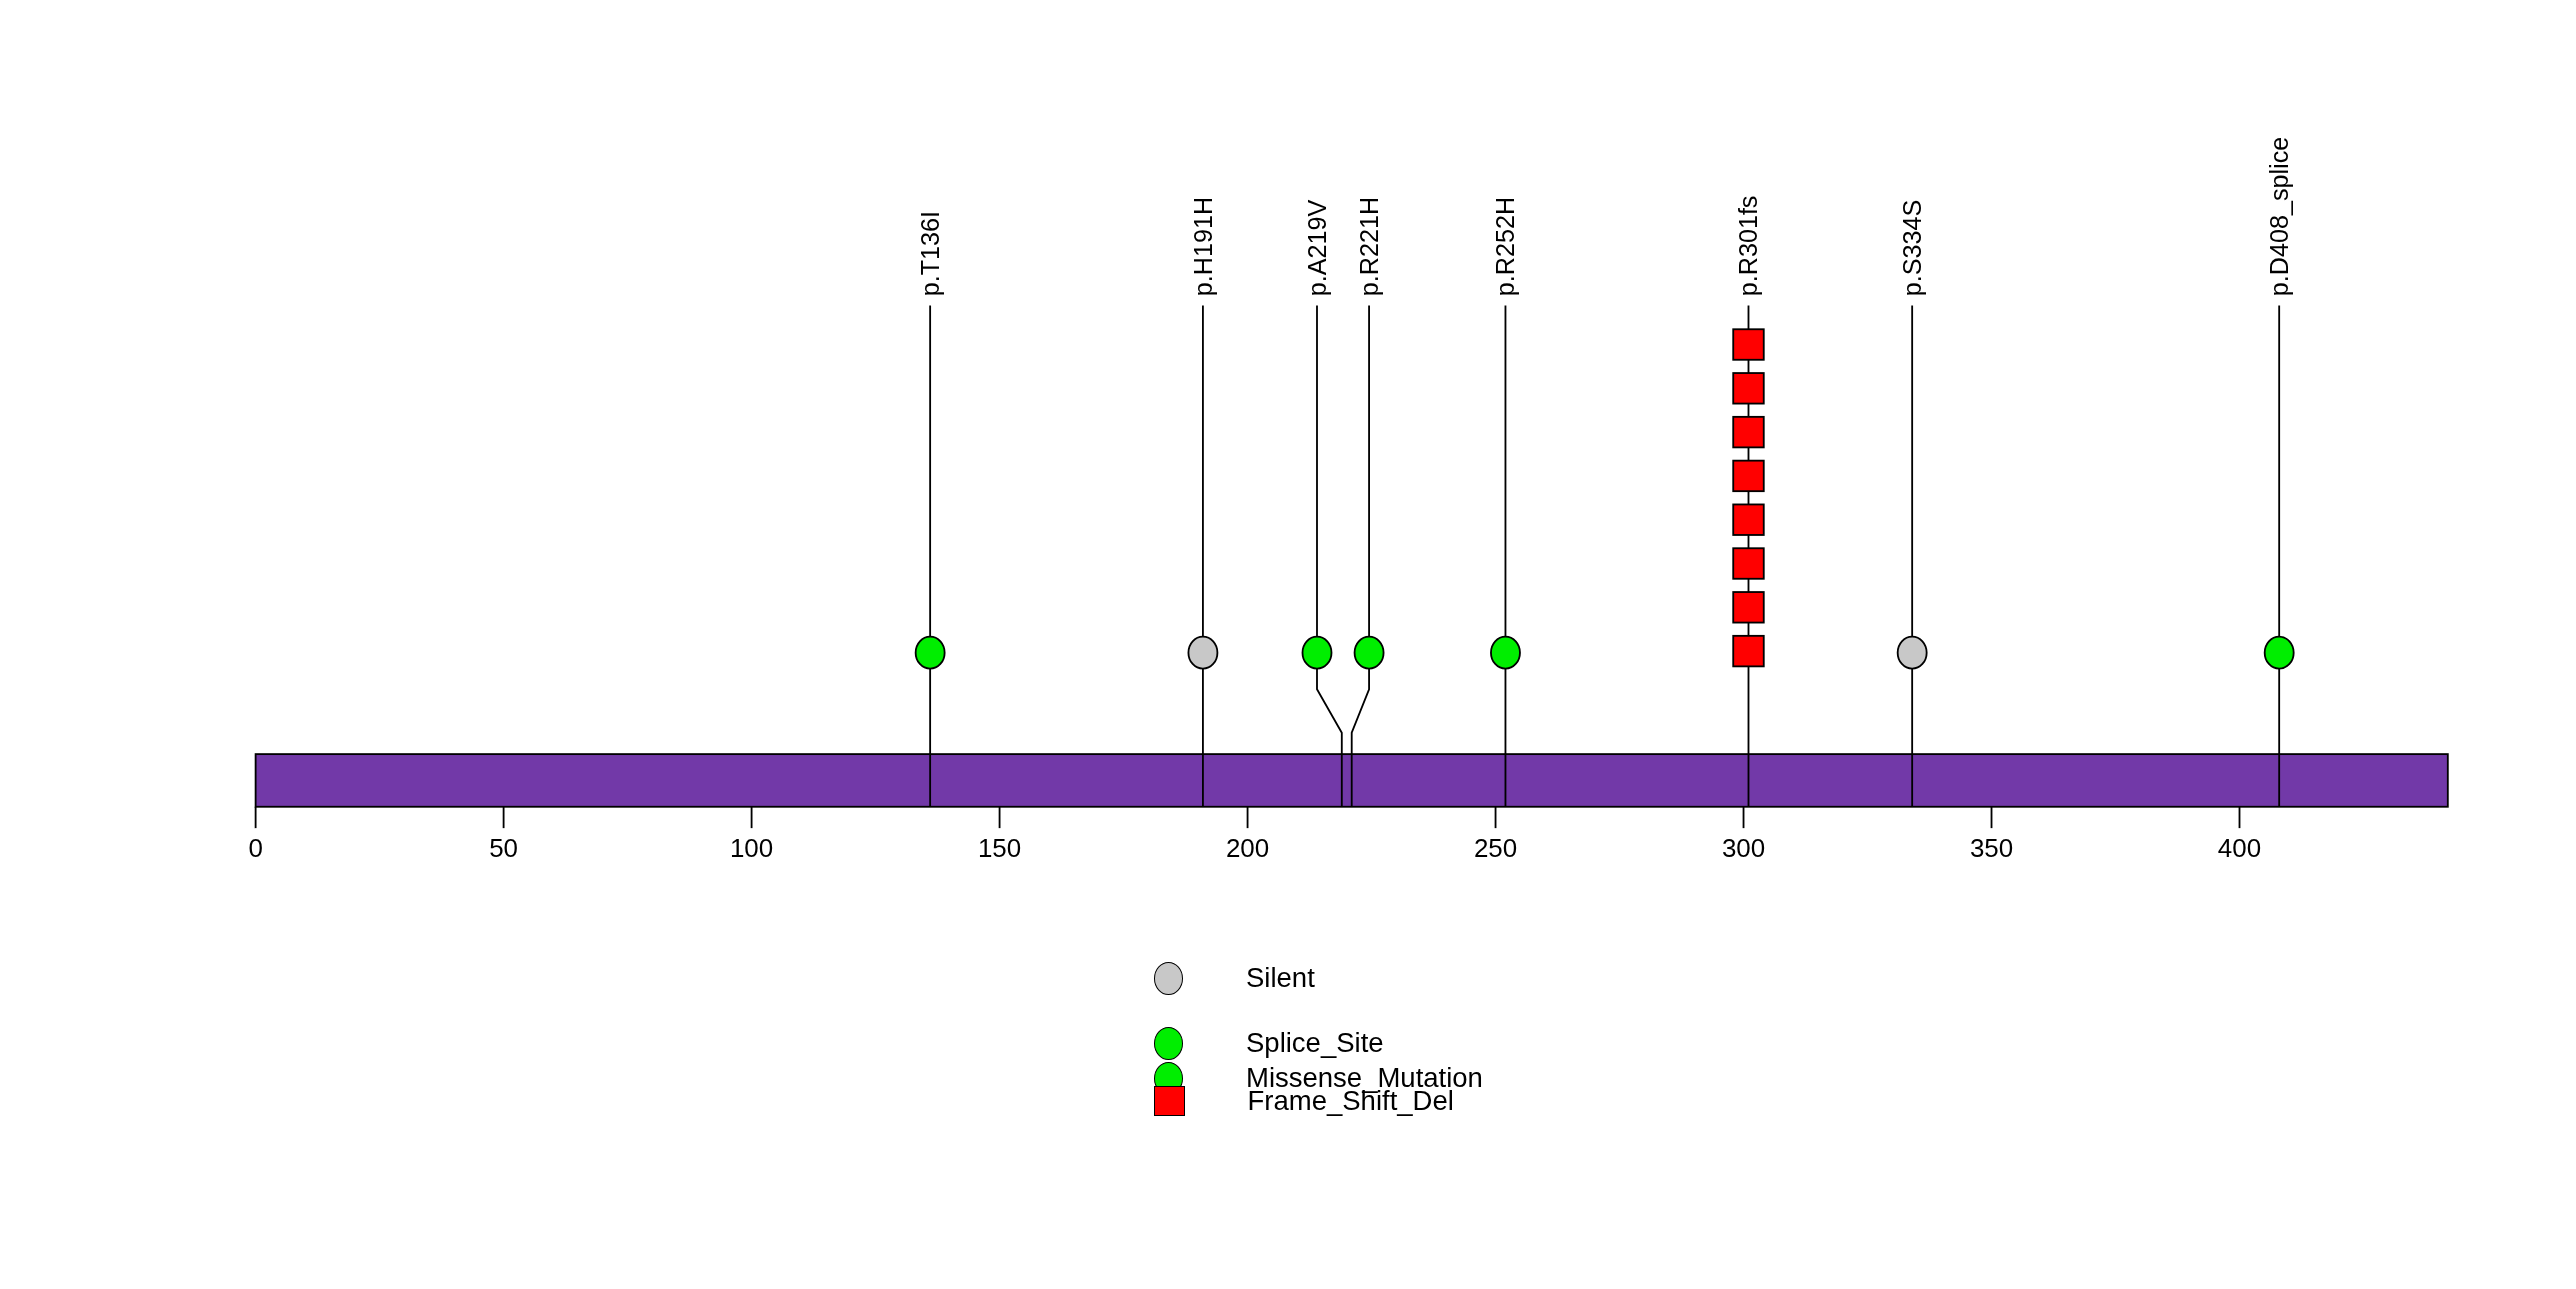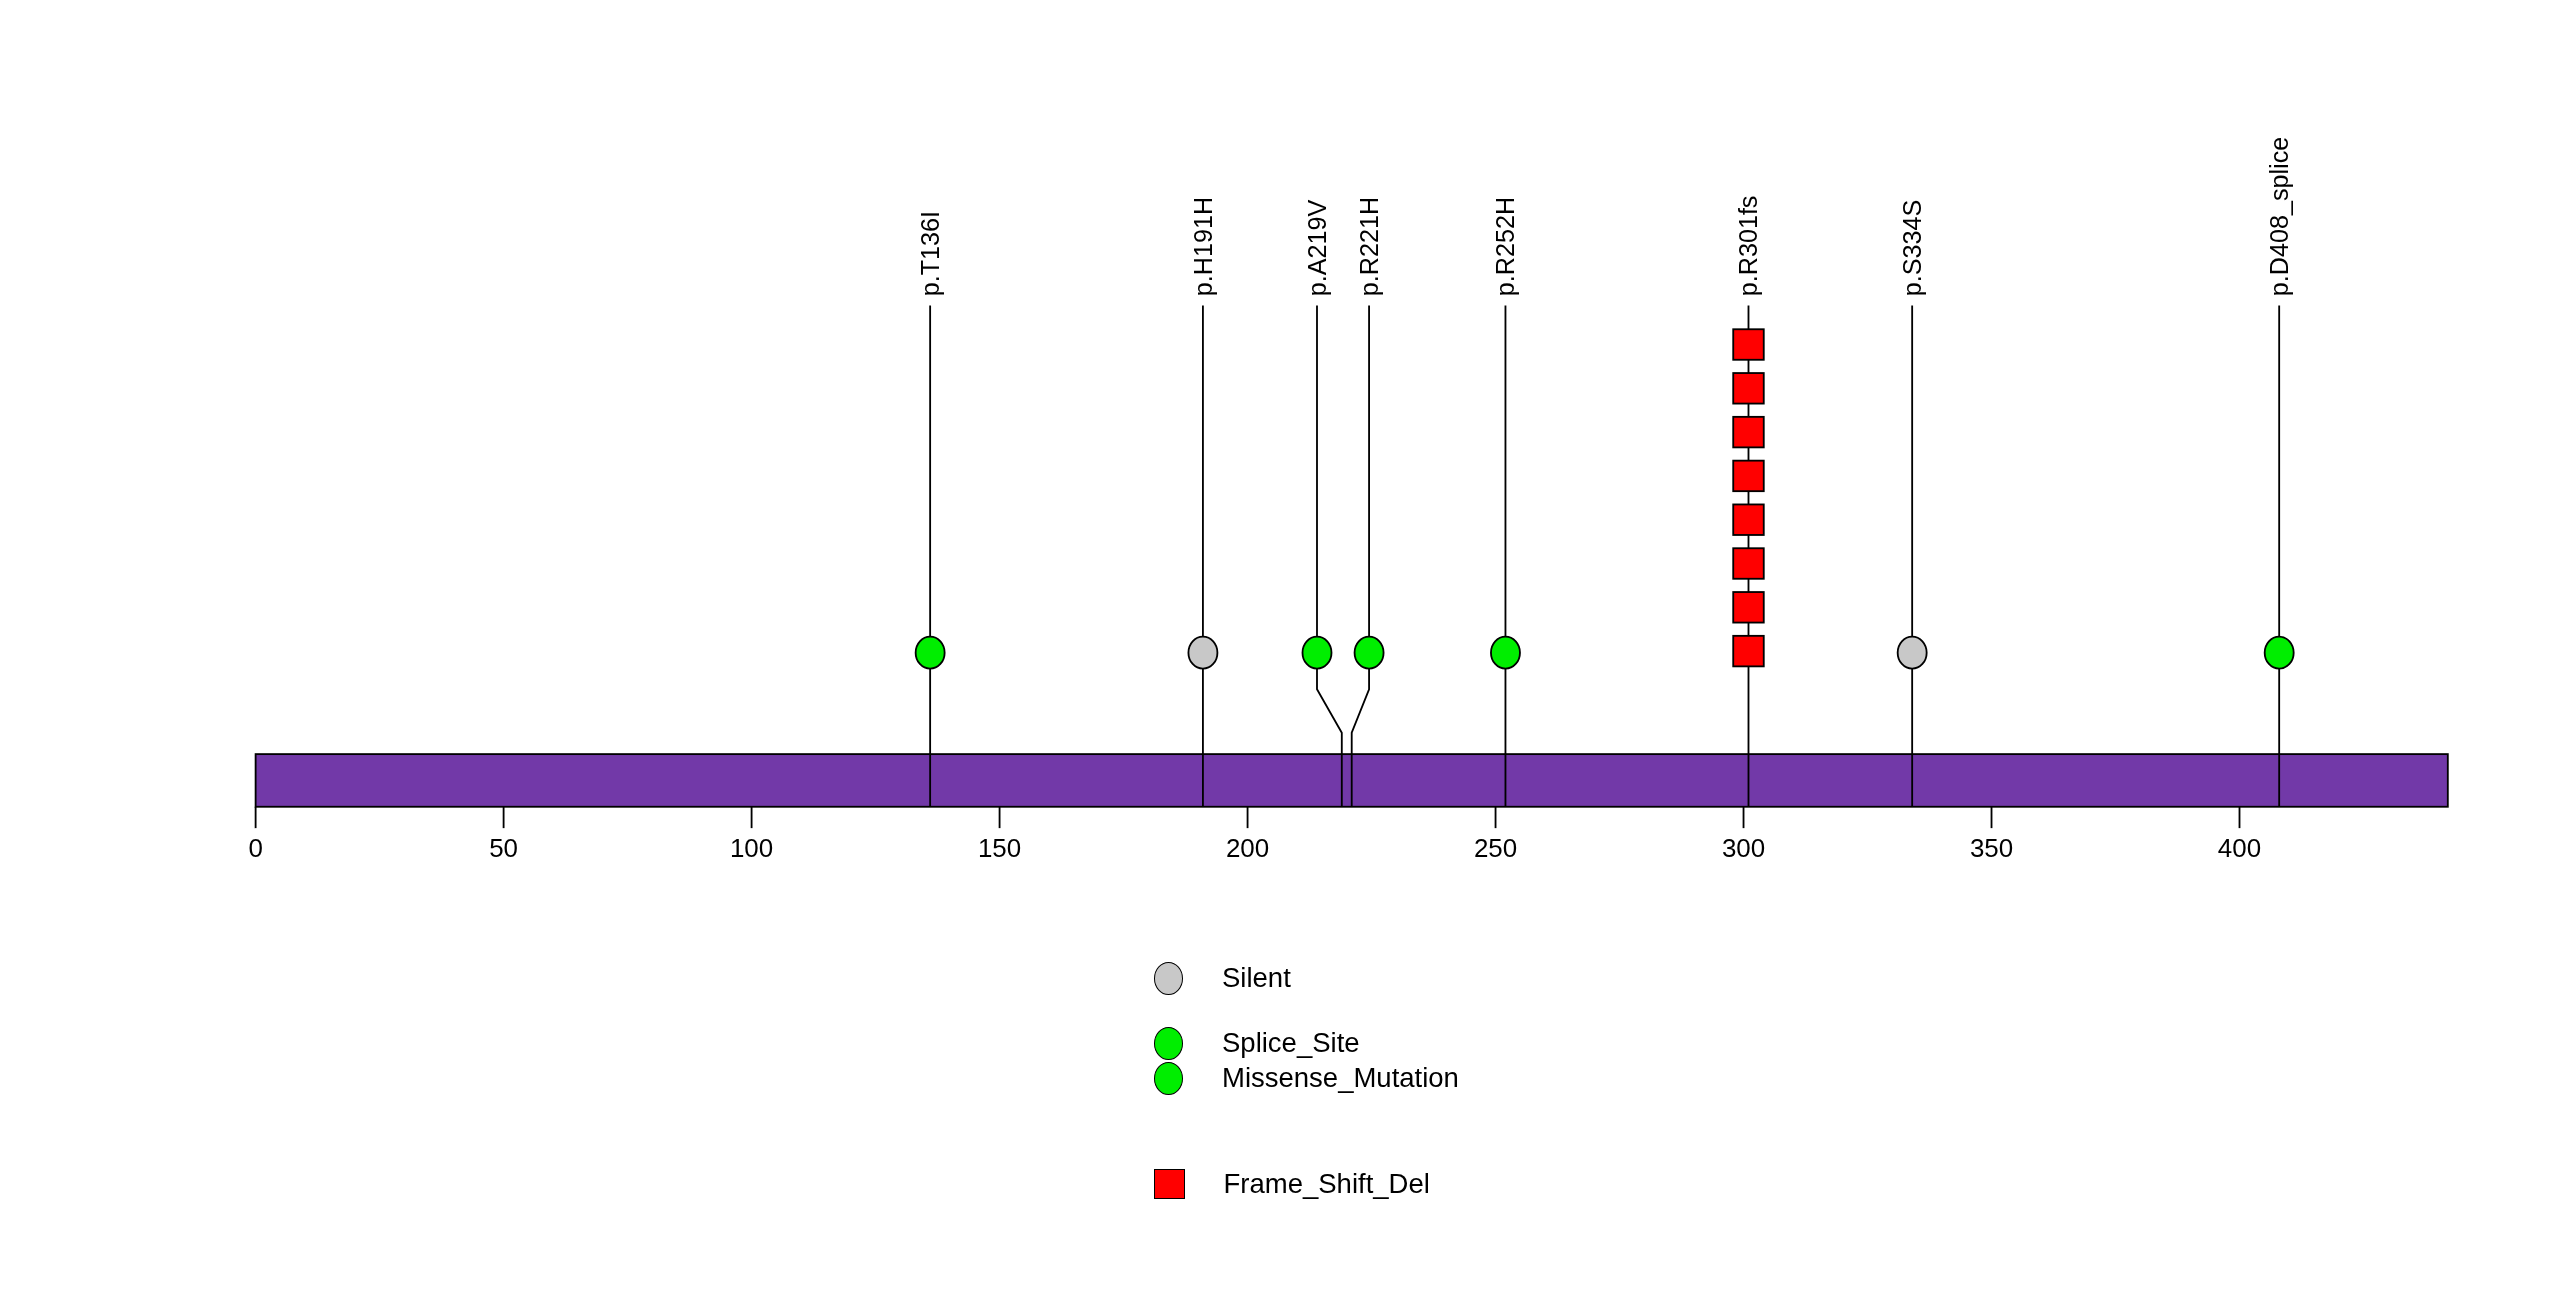--- a/index.html
+++ b/index.html
@@ -20,20 +20,21 @@
     position: absolute;
     left: 1154px;
     top: 0;
     width: 534px;
   }
   .legend-row {
     position: absolute;
     display: flex;
     align-items: center;
     height: 34px;
+    gap: 24px;
   }
   .legend-swatch {
     display: inline-block;
     box-sizing: border-box;
     border: 1.9px solid #000;
     flex: 0 0 auto;
   }
   .legend-label {
     margin-left: 39px;
     font-size: 27.5px;
@@ -104,19 +105,19 @@
       <span class="legend-label">Silent</span>
     </div>
     <div class="legend-row" style="top: 1011px; margin-top: 15px;">
       <span class="legend-swatch" style="background: rgb(0, 238, 0); width: 29px; height: 33px; border-radius: 50%;"></span>
       <span class="legend-label">Splice_Site</span>
     </div>
     <div class="legend-row" style="top: 1061px;">
       <span class="legend-swatch" style="background: rgb(0, 238, 0); width: 29px; height: 33px; border-radius: 50%;"></span>
       <span class="legend-label">Missense_Mutation</span>
     </div>
-    <div class="legend-row" style="top: 1167px;">
+    <div class="legend-row" style="top: 1084px;">
       <span class="legend-swatch" style="background: rgb(255, 0, 0); width: 30.5px; height: 30.5px; border-radius: 0px;"></span>
       <span class="legend-label">Frame_Shift_Del</span>
     </div>
   </div>
 </div>
 
 
 </body></html>

